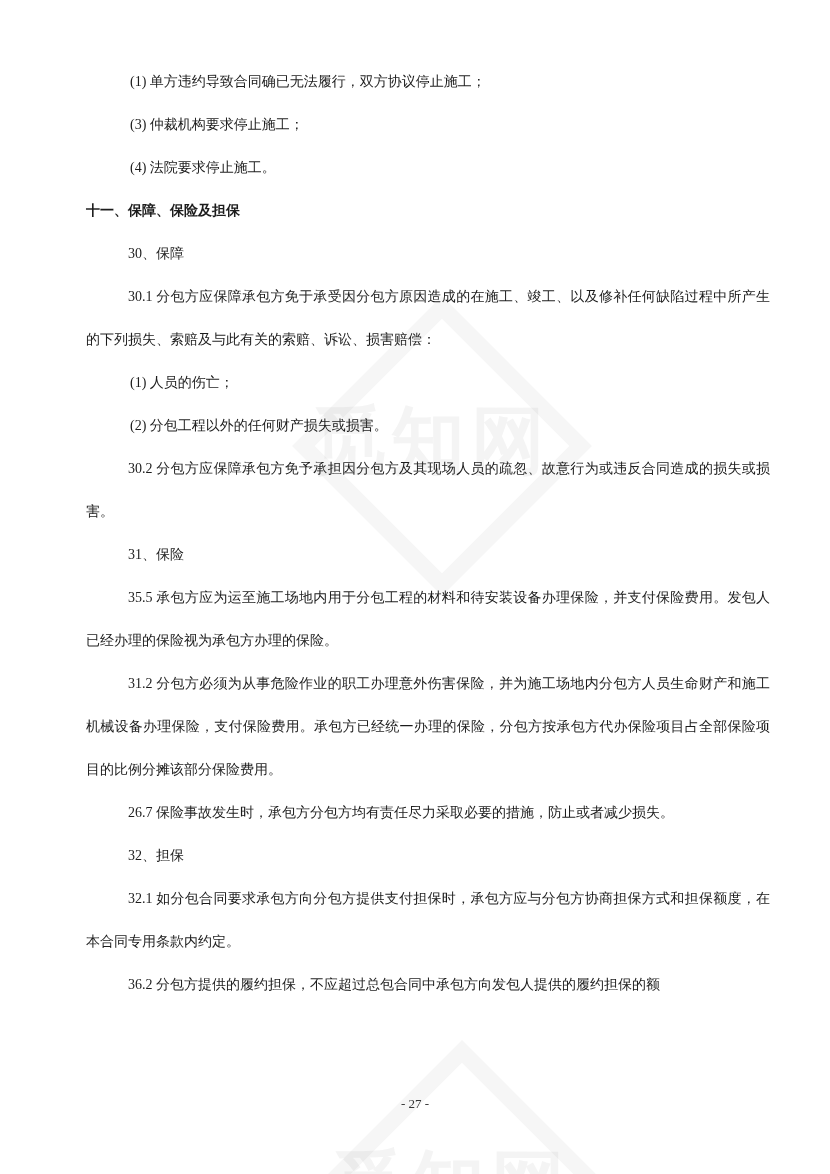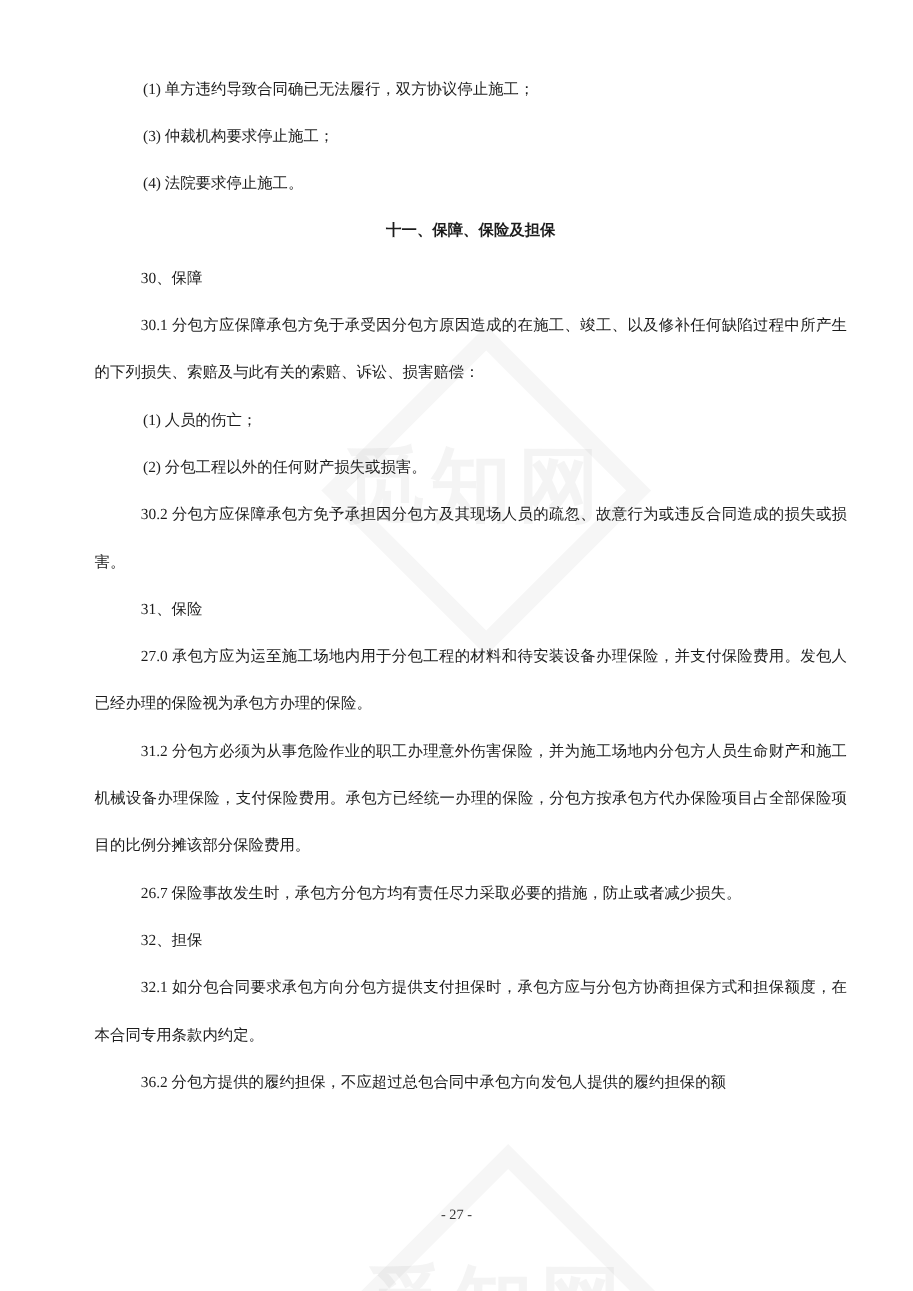--- a/index.html
+++ b/index.html
@@ -34,21 +34,21 @@
     font-size: 14px;
     font-weight: normal;
   }
   .numbered-item {
     text-indent: 44px;
   }
   .para {
     text-indent: 42px;
   }
   .chapter-heading {
-    text-align: center;
+    text-align: left;
     font-weight: bold !important;
     text-indent: 0;
   }
   .section-heading {
     font-weight: normal;
     text-indent: 42px;
   }
   .page-footer {
     position: absolute;
     bottom: 62px;
@@ -109,21 +109,21 @@
 
     <h2 class="chapter-heading">十一、保障、保险及担保</h2>
 
     <h3 class="section-heading">30、保障</h3>
     <p class="para">30.1 分包方应保障承包方免于承受因分包方原因造成的在施工、竣工、以及修补任何缺陷过程中所产生的下列损失、索赔及与此有关的索赔、诉讼、损害赔偿：</p>
     <p class="numbered-item">(1) 人员的伤亡；</p>
     <p class="numbered-item">(2) 分包工程以外的任何财产损失或损害。</p>
     <p class="para">30.2 分包方应保障承包方免予承担因分包方及其现场人员的疏忽、故意行为或违反合同造成的损失或损害。</p>
 
     <h3 class="section-heading">31、保险</h3>
-    <p class="para">27.0 承包方应为运至施工场地内用于分包工程的材料和待安装设备办理保险，并支付保险费用。发包人已经办理的保险视为承包方办理的保险。</p>
+    <p class="para">35.5 承包方应为运至施工场地内用于分包工程的材料和待安装设备办理保险，并支付保险费用。发包人已经办理的保险视为承包方办理的保险。</p>
     <p class="para">31.2 分包方必须为从事危险作业的职工办理意外伤害保险，并为施工场地内分包方人员生命财产和施工机械设备办理保险，支付保险费用。承包方已经统一办理的保险，分包方按承包方代办保险项目占全部保险项目的比例分摊该部分保险费用。</p>
     <p class="para">26.7 保险事故发生时，承包方分包方均有责任尽力采取必要的措施，防止或者减少损失。</p>
 
     <h3 class="section-heading">32、担保</h3>
     <p class="para">32.1 如分包合同要求承包方向分包方提供支付担保时，承包方应与分包方协商担保方式和担保额度，在本合同专用条款内约定。</p>
     <p class="para">36.2 分包方提供的履约担保，不应超过总包合同中承包方向发包人提供的履约担保的额</p>
   </main>
 
   <div class="page-footer">
     <span>- 27 -</span>

